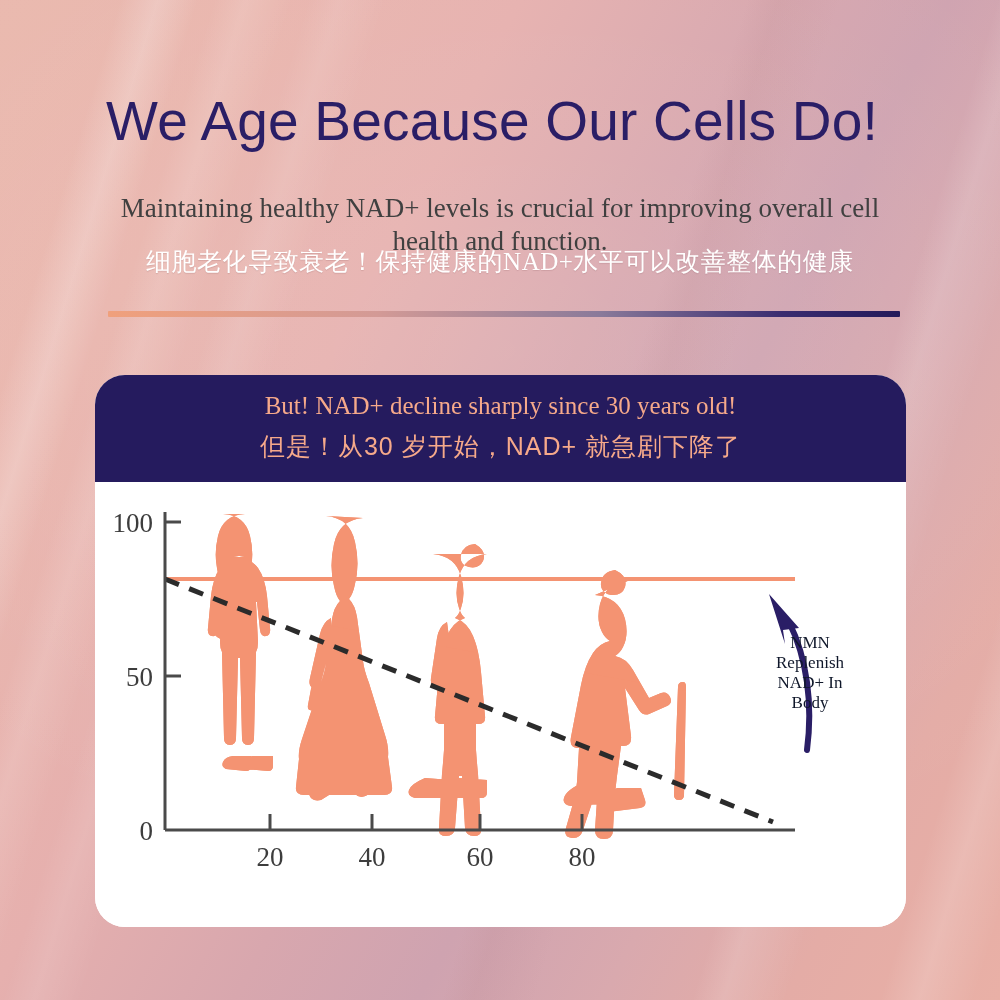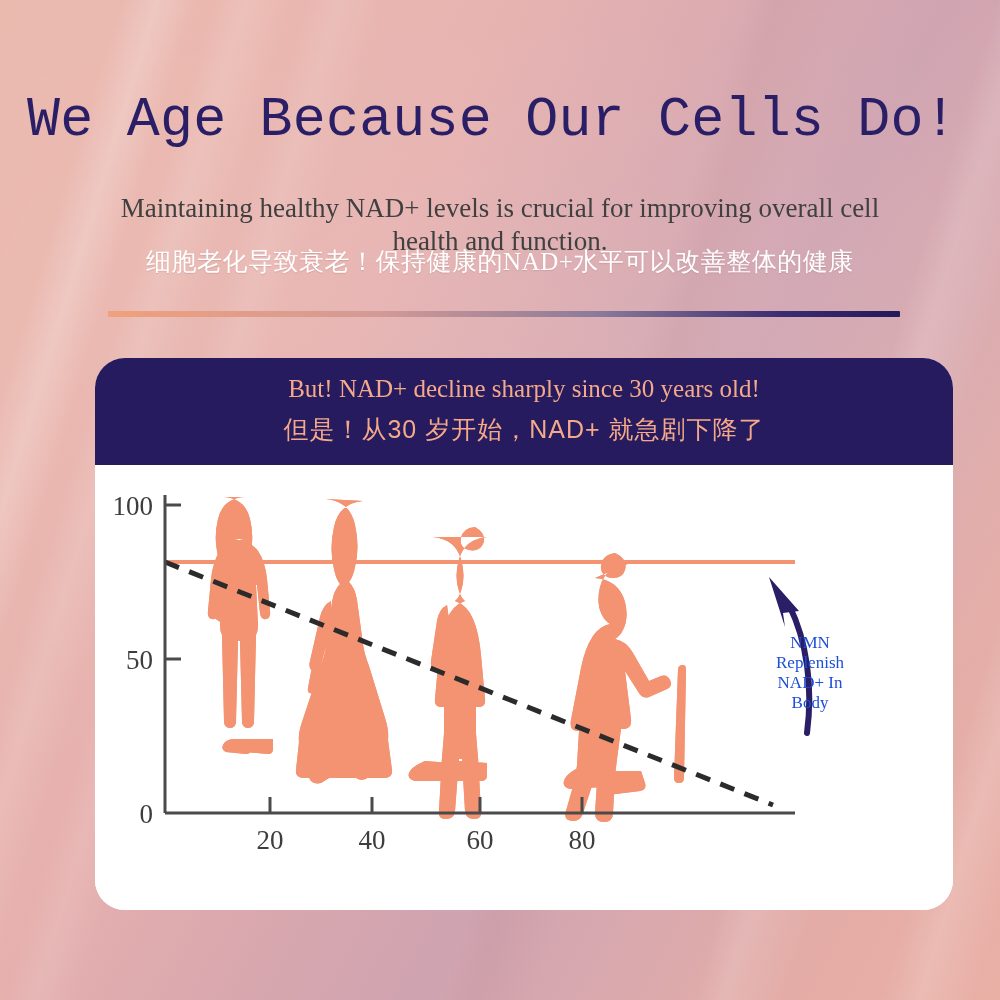--- a/index.html
+++ b/index.html
@@ -35,43 +35,43 @@
     position:absolute;inset:0;
     background:radial-gradient(120% 85% at 50% 35%, rgba(255,255,255,.10), rgba(0,0,0,0) 65%);
   }
 
   
   .hdr{position:absolute;left:0;right:0;top:0;text-align:center;}
   .title{
     position:absolute;left:0;right:16px;top:90px;
     font-size:55px;line-height:62px;
     color:#2a1e66;letter-spacing:.2px;
-    font-family:Liberation Mono, monospace;
+    font-family:Liberation Sans, sans-serif;
   }
   .sub-en{
     position:absolute;left:110px;right:110px;top:168px;
     font-size:27px;line-height:33px;color:#404040;margin-top:24px;
   }
   .sub-cn{
     position:absolute;left:80px;right:80px;top:246px;
     font-size:25px;line-height:32px;color:#ffffff;
     font-family:Liberation Serif, serif;
     letter-spacing:.5px;
     text-shadow:0 1px 1px rgba(120,70,80,.18);
   }
   .divider{
     position:absolute;left:108px;top:311px;width:792px;height:6px;
     background:linear-gradient(90deg,#f0a07c 0%, #d39a96 34%, #8a7a9a 62%, #3a2c70 85%, #231a5a 100%);
     border-radius:1px;
   }
 
   
   .card{
-    position:absolute;left:95px;top:358px;width:811px;height:552px;
-    background:#ffffff;border-radius:30px;overflow:hidden;padding-left:47px;
+    position:absolute;left:95px;top:375px;width:811px;height:552px;
+    background:#ffffff;border-radius:30px;overflow:hidden;
   }
   .card-header{
     position:absolute;left:0;top:0;width:100%;height:107px;
     background:#251b5e;
     text-align:center;color:#f6a584;
   }
   .bh-en{
     position:absolute;left:0;right:0;top:16px;
     font-size:25px;line-height:30px;color:#f6a98a;
   }
@@ -83,21 +83,21 @@
   .card-body{position:absolute;left:0;top:107px;width:100%;height:445px;background:#fff;text-align:center;}
 
   
   .chart{position:absolute;left:0;top:0;width:811px;height:445px;}
   .chart svg{display:block;}
   .ytick-label,.xtick-label{
     font-family:"Liberation Serif", serif;font-size:27px;fill:#3d3d3d;
   }
   .annot{
     position:absolute;left:762px;top:633px;width:96px;
-    text-align:center;color:#1d4ed8;
+    text-align:center;color:#0f172a;
     font-size:17px;line-height:20px;
     font-family:"Liberation Serif", serif;
   }
 </style>
 </head>
 <body>
 
 <div id="stage">
 
   <div class="bg-base"></div>

